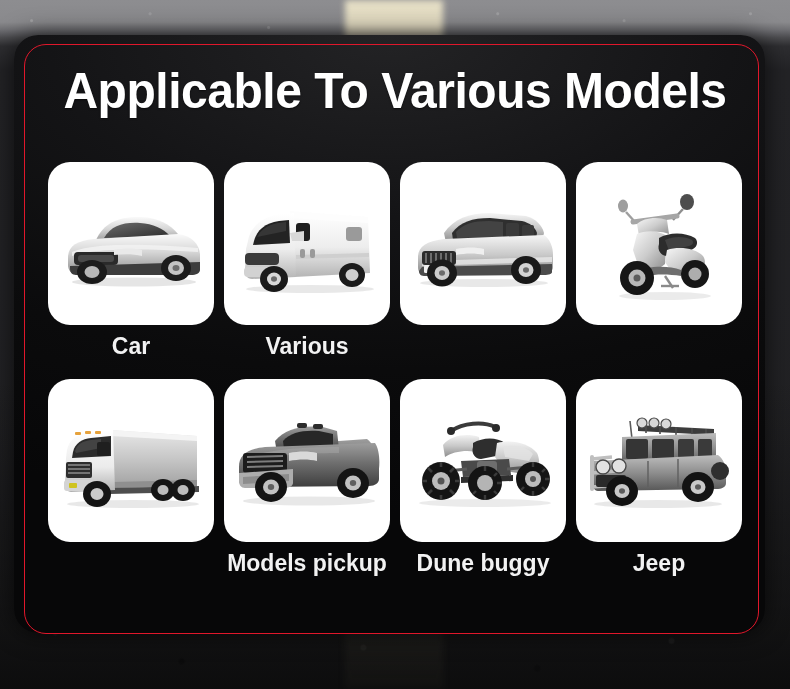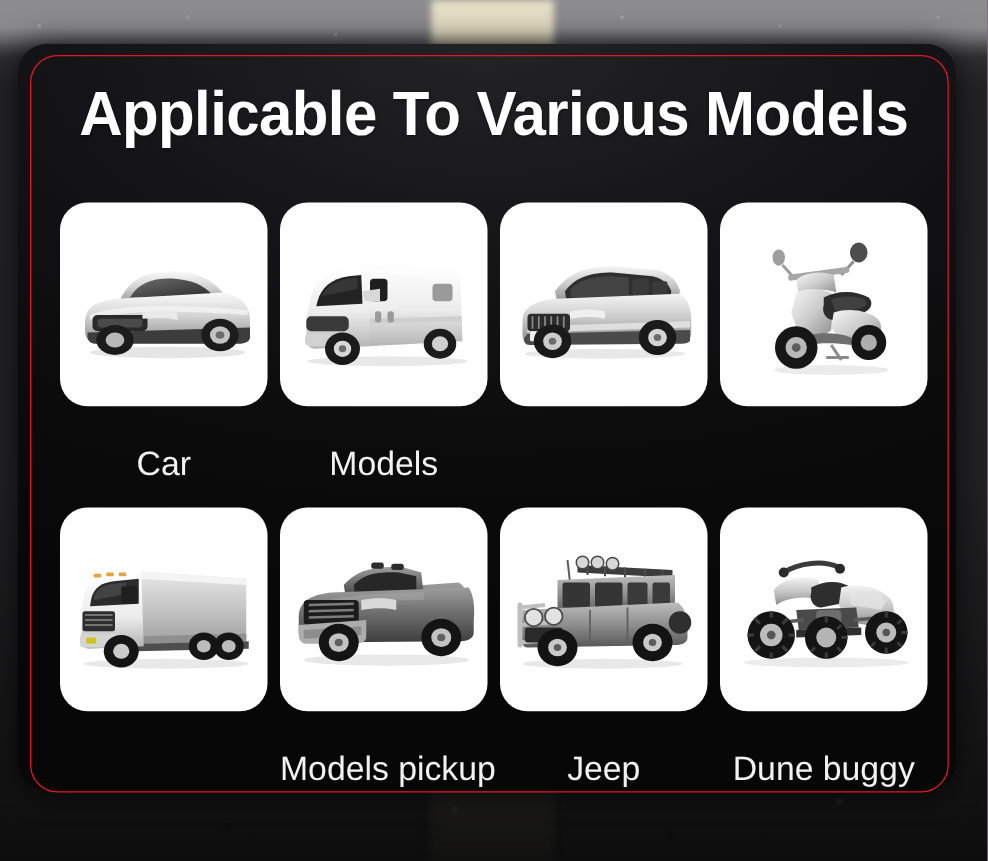--- a/index.html
+++ b/index.html
@@ -7,21 +7,21 @@
   html, body {
     width:790px; height:689px;
     overflow:hidden;
     font-family:"Liberation Sans", sans-serif;
   }
 
   
   #stage {
     position:relative;
     width:790px; height:689px;
-    background:#701a75;
+    background:#c2410c;
     overflow:hidden;
   }
 
   .bg-asphalt {
     position:absolute; inset:0;
     background:
       
       linear-gradient(to bottom,
         rgba(0,0,0,0) 0%,
         rgba(0,0,0,0) 55%,
@@ -142,24 +142,24 @@
     overflow:hidden;
   }
 
   .card svg { display:block; }
 
   .cell-label {
     width:166px;
     text-align:center;
     color:#f2f2f2;
     font-family:"Liberation Sans", sans-serif;
-    font-weight:400;
-    font-size:27px;
+    font-weight:700;
+    font-size:23px;
     line-height:1;
-    padding-top:33px;
+    padding-top:10px;
     padding-bottom:20px;
     white-space:nowrap;
   }
 </style>
 </head>
 <body>
 
 <div id="stage">
 
   <div class="bg-asphalt"></div>
@@ -248,21 +248,21 @@
           <rect x="76" y="58" width="5" height="9" rx="2" fill="#9a9a9a"></rect>
 
           <ellipse cx="40" cy="88" rx="14" ry="13" fill="#1b1b1b"></ellipse>
           <ellipse cx="40" cy="88" rx="7" ry="6.5" fill="#d8d8d8"></ellipse>
           <ellipse cx="40" cy="88" rx="3" ry="2.8" fill="#6b6b6b"></ellipse>
           <ellipse cx="118" cy="84" rx="13" ry="12" fill="#1b1b1b"></ellipse>
           <ellipse cx="118" cy="84" rx="6.5" ry="6" fill="#cfcfcf"></ellipse>
           <ellipse cx="76" cy="98" rx="64" ry="4" fill="#000" opacity=".09"></ellipse>
         </svg>
       </div>
-      <div class="cell-label">Models</div>
+      <div class="cell-label">Various</div>
     </div>
 
     <div class="cell">
       <div class="card">
         <svg width="146" height="98" viewBox="0 0 146 98">
           <defs>
             <linearGradient id="sBody" x1="0" y1="0" x2="0" y2="1">
               <stop offset="0" stop-color="#f5f5f5"></stop>
                 <stop offset=".5" stop-color="#c9c9c9"></stop>
               <stop offset="1" stop-color="#868686"></stop>
@@ -440,81 +440,20 @@
           <ellipse cx="38" cy="78" rx="16" ry="15" fill="#141414"></ellipse>
           <ellipse cx="38" cy="78" rx="8" ry="7.5" fill="#c2c2c2"></ellipse>
           <ellipse cx="38" cy="78" rx="3.2" ry="3" fill="#5f5f5f"></ellipse>
           <ellipse cx="120" cy="74" rx="16" ry="15" fill="#141414"></ellipse>
           <ellipse cx="120" cy="74" rx="8" ry="7.5" fill="#c2c2c2"></ellipse>
           <ellipse cx="120" cy="74" rx="3.2" ry="3" fill="#5f5f5f"></ellipse>
           <ellipse cx="76" cy="92" rx="66" ry="4.5" fill="#000" opacity=".09"></ellipse>
         </svg>
       </div>
       <div class="cell-label">Models pickup</div>
-    </div>
-
-    <div class="cell">
-      <div class="card">
-        <svg width="146" height="104" viewBox="0 0 146 104">
-          <defs>
-            <linearGradient id="jBody" x1="0" y1="0" x2="0" y2="1">
-              <stop offset="0" stop-color="#bdbdbd"></stop>
-                <stop offset=".5" stop-color="#8d8d8d"></stop>
-              <stop offset="1" stop-color="#575757"></stop>
-            </linearGradient>
-          </defs>
-
-          <path d="M52 16 L128 20 L128 26 L52 22 Z" fill="#3c3c3c"></path>
-          <g stroke="#4c4c4c" stroke-width="1.6">
-            <line x1="60" y1="16" x2="60" y2="24"></line>
-              <line x1="74" y1="17" x2="74" y2="25"></line>
-            <line x1="90" y1="18" x2="90" y2="26"></line>
-              <line x1="106" y1="19" x2="106" y2="27"></line>
-            <line x1="120" y1="20" x2="120" y2="28"></line>
-          </g>
-
-          <circle cx="56" cy="14" r="5" fill="#d8d8d8" stroke="#4a4a4a" stroke-width="1.2"></circle>
-          <circle cx="68" cy="14" r="5" fill="#d8d8d8" stroke="#4a4a4a" stroke-width="1.2"></circle>
-          <circle cx="80" cy="15" r="5" fill="#d8d8d8" stroke="#4a4a4a" stroke-width="1.2"></circle>
-
-          <line x1="44" y1="12" x2="46" y2="30" stroke="#5a5a5a" stroke-width="1.6"></line>
-
-          <path d="M36 28 L130 24 L130 52 L36 56 Z" fill="url(#jBody)"></path>
-          <rect x="40" y="30" width="22" height="20" rx="2" fill="#353535"></rect>
-          <rect x="66" y="30" width="22" height="20" rx="2" fill="#353535"></rect>
-          <rect x="92" y="30" width="16" height="19" rx="2" fill="#3a3a3a"></rect>
-          <rect x="112" y="30" width="14" height="19" rx="2" fill="#3a3a3a"></rect>
-
-          <path d="M8 52 L132 46 C138 50 140 58 140 66 L140 74 C140 78 136 80 130 80 L12 82 C8 82 7 78 7 72 Z" fill="url(#jBody)"></path>
-
-          <line x1="62" y1="52" x2="62" y2="78" stroke="#5f5f5f" stroke-width="1.4"></line>
-          <line x1="92" y1="50" x2="92" y2="78" stroke="#5f5f5f" stroke-width="1.4"></line>
-
-          <path d="M6 48 L6 80" stroke="#bfbfbf" stroke-width="4" stroke-linecap="round"></path>
-          <path d="M6 50 L26 48" stroke="#bfbfbf" stroke-width="3.4"></path>
-          <path d="M6 64 L30 62" stroke="#bfbfbf" stroke-width="3.4"></path>
-          <path d="M6 78 L32 76" stroke="#bfbfbf" stroke-width="3.4"></path>
-
-          <circle cx="17" cy="58" r="7" fill="#e2e2e2" stroke="#4b4b4b" stroke-width="1.4"></circle>
-          <circle cx="33" cy="57" r="7" fill="#e2e2e2" stroke="#4b4b4b" stroke-width="1.4"></circle>
-
-          <rect x="10" y="66" width="30" height="12" rx="2" fill="#2a2a2a"></rect>
-
-          <circle cx="134" cy="62" r="9" fill="#2f2f2f"></circle>
-
-          <ellipse cx="36" cy="82" rx="16" ry="15" fill="#131313"></ellipse>
-          <ellipse cx="36" cy="82" rx="7.5" ry="7" fill="#c9c9c9"></ellipse>
-          <ellipse cx="36" cy="82" rx="3" ry="2.8" fill="#5c5c5c"></ellipse>
-          <ellipse cx="112" cy="78" rx="16" ry="15" fill="#131313"></ellipse>
-          <ellipse cx="112" cy="78" rx="7.5" ry="7" fill="#c9c9c9"></ellipse>
-          <ellipse cx="112" cy="78" rx="3" ry="2.8" fill="#5c5c5c"></ellipse>
-          <ellipse cx="72" cy="95" rx="64" ry="4" fill="#000" opacity=".09"></ellipse>
-        </svg>
-      </div>
-      <div class="cell-label">Jeep</div>
     </div>
 
     <div class="cell">
       <div class="card">
         <svg width="148" height="104" viewBox="0 0 148 104">
           <defs>
             <linearGradient id="aBody" x1="0" y1="0" x2="0" y2="1">
               <stop offset="0" stop-color="#f2f2f2"></stop>
                 <stop offset=".5" stop-color="#c8c8c8"></stop>
               <stop offset="1" stop-color="#8e8e8e"></stop>
@@ -579,14 +518,75 @@
               <line x1="124" y1="87" x2="124" y2="82"></line>
                 <line x1="112" y1="81" x2="115" y2="78"></line>
             </g>
           </g>
           <ellipse cx="76" cy="94" rx="66" ry="4" fill="#000" opacity=".08"></ellipse>
         </svg>
       </div>
       <div class="cell-label">Dune buggy</div>
     </div>
 
+    <div class="cell">
+      <div class="card">
+        <svg width="146" height="104" viewBox="0 0 146 104">
+          <defs>
+            <linearGradient id="jBody" x1="0" y1="0" x2="0" y2="1">
+              <stop offset="0" stop-color="#bdbdbd"></stop>
+                <stop offset=".5" stop-color="#8d8d8d"></stop>
+              <stop offset="1" stop-color="#575757"></stop>
+            </linearGradient>
+          </defs>
+
+          <path d="M52 16 L128 20 L128 26 L52 22 Z" fill="#3c3c3c"></path>
+          <g stroke="#4c4c4c" stroke-width="1.6">
+            <line x1="60" y1="16" x2="60" y2="24"></line>
+              <line x1="74" y1="17" x2="74" y2="25"></line>
+            <line x1="90" y1="18" x2="90" y2="26"></line>
+              <line x1="106" y1="19" x2="106" y2="27"></line>
+            <line x1="120" y1="20" x2="120" y2="28"></line>
+          </g>
+
+          <circle cx="56" cy="14" r="5" fill="#d8d8d8" stroke="#4a4a4a" stroke-width="1.2"></circle>
+          <circle cx="68" cy="14" r="5" fill="#d8d8d8" stroke="#4a4a4a" stroke-width="1.2"></circle>
+          <circle cx="80" cy="15" r="5" fill="#d8d8d8" stroke="#4a4a4a" stroke-width="1.2"></circle>
+
+          <line x1="44" y1="12" x2="46" y2="30" stroke="#5a5a5a" stroke-width="1.6"></line>
+
+          <path d="M36 28 L130 24 L130 52 L36 56 Z" fill="url(#jBody)"></path>
+          <rect x="40" y="30" width="22" height="20" rx="2" fill="#353535"></rect>
+          <rect x="66" y="30" width="22" height="20" rx="2" fill="#353535"></rect>
+          <rect x="92" y="30" width="16" height="19" rx="2" fill="#3a3a3a"></rect>
+          <rect x="112" y="30" width="14" height="19" rx="2" fill="#3a3a3a"></rect>
+
+          <path d="M8 52 L132 46 C138 50 140 58 140 66 L140 74 C140 78 136 80 130 80 L12 82 C8 82 7 78 7 72 Z" fill="url(#jBody)"></path>
+
+          <line x1="62" y1="52" x2="62" y2="78" stroke="#5f5f5f" stroke-width="1.4"></line>
+          <line x1="92" y1="50" x2="92" y2="78" stroke="#5f5f5f" stroke-width="1.4"></line>
+
+          <path d="M6 48 L6 80" stroke="#bfbfbf" stroke-width="4" stroke-linecap="round"></path>
+          <path d="M6 50 L26 48" stroke="#bfbfbf" stroke-width="3.4"></path>
+          <path d="M6 64 L30 62" stroke="#bfbfbf" stroke-width="3.4"></path>
+          <path d="M6 78 L32 76" stroke="#bfbfbf" stroke-width="3.4"></path>
+
+          <circle cx="17" cy="58" r="7" fill="#e2e2e2" stroke="#4b4b4b" stroke-width="1.4"></circle>
+          <circle cx="33" cy="57" r="7" fill="#e2e2e2" stroke="#4b4b4b" stroke-width="1.4"></circle>
+
+          <rect x="10" y="66" width="30" height="12" rx="2" fill="#2a2a2a"></rect>
+
+          <circle cx="134" cy="62" r="9" fill="#2f2f2f"></circle>
+
+          <ellipse cx="36" cy="82" rx="16" ry="15" fill="#131313"></ellipse>
+          <ellipse cx="36" cy="82" rx="7.5" ry="7" fill="#c9c9c9"></ellipse>
+          <ellipse cx="36" cy="82" rx="3" ry="2.8" fill="#5c5c5c"></ellipse>
+          <ellipse cx="112" cy="78" rx="16" ry="15" fill="#131313"></ellipse>
+          <ellipse cx="112" cy="78" rx="7.5" ry="7" fill="#c9c9c9"></ellipse>
+          <ellipse cx="112" cy="78" rx="3" ry="2.8" fill="#5c5c5c"></ellipse>
+          <ellipse cx="72" cy="95" rx="64" ry="4" fill="#000" opacity=".09"></ellipse>
+        </svg>
+      </div>
+      <div class="cell-label">Jeep</div>
+    </div>
+
   </div>
 </div>
 
 </body></html>

